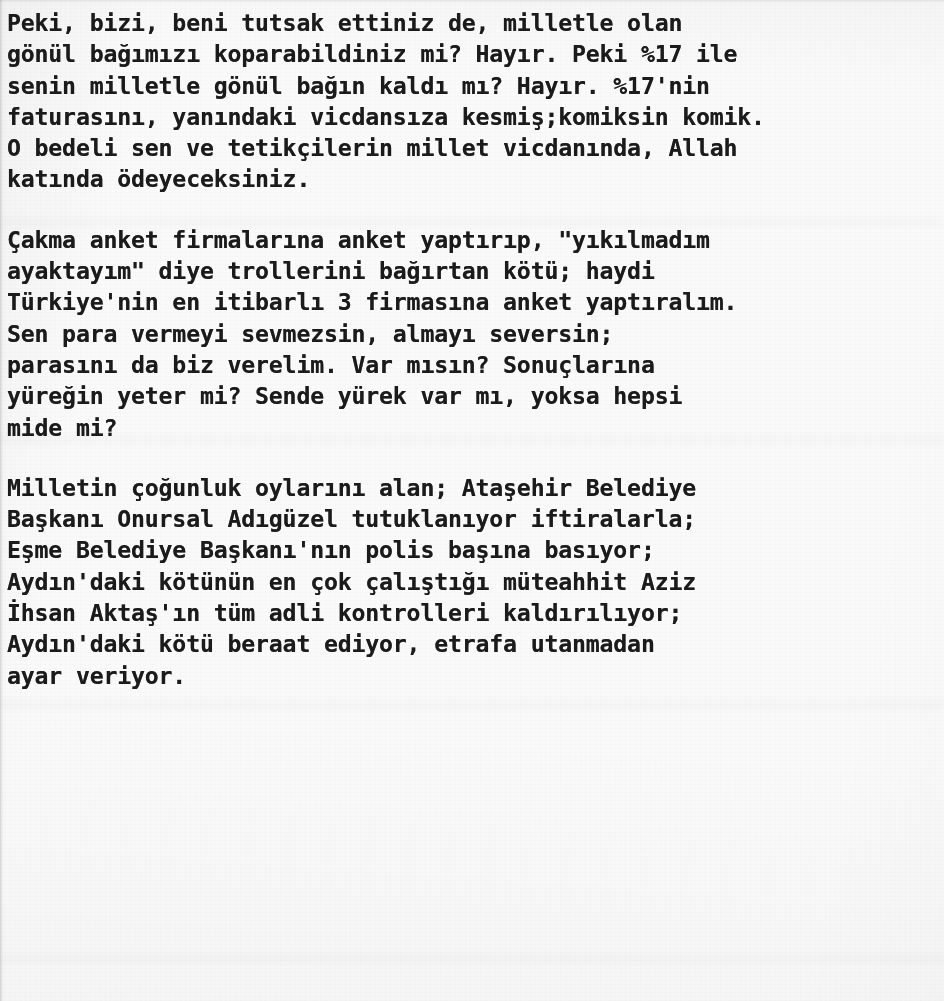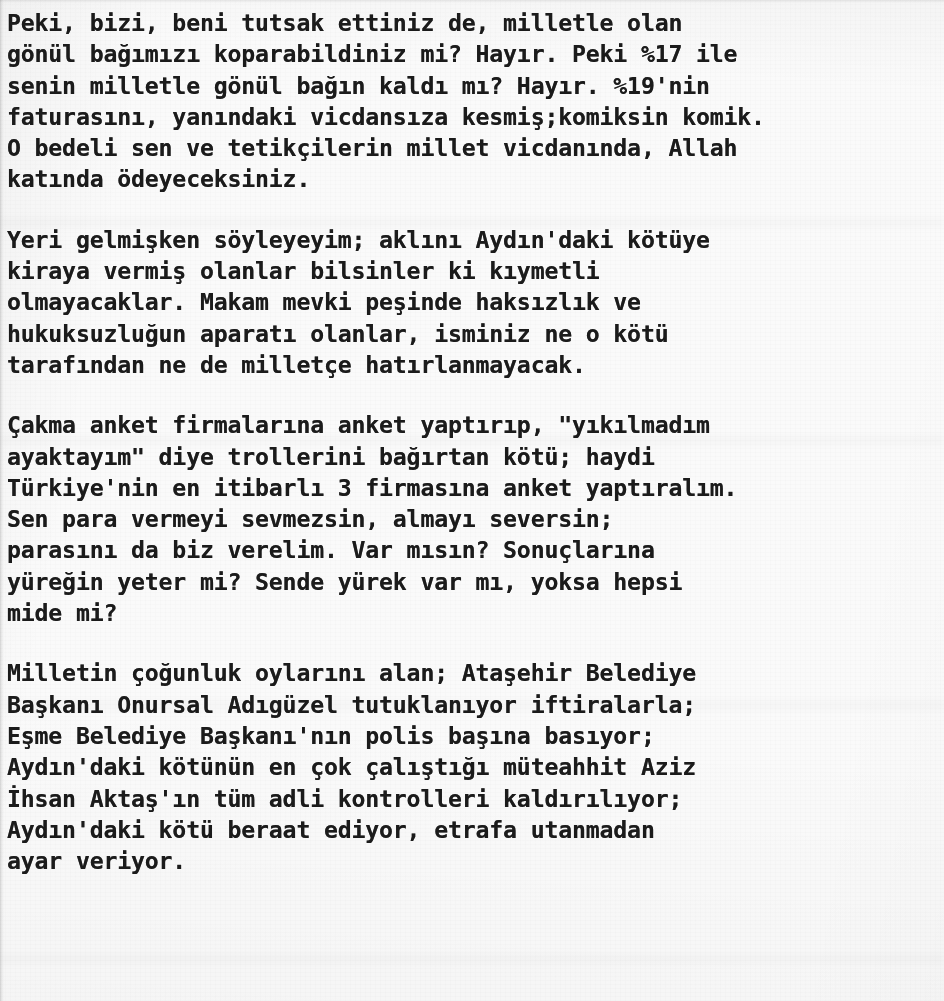--- a/index.html
+++ b/index.html
@@ -93,29 +93,24 @@
   <div class="scan-edge-left"></div>
 
   <div class="smudge a"></div>
   <div class="smudge b"></div>
   <div class="smudge c"></div>
   <div class="smudge d"></div>
 
   <div class="doc-body">
     <p class="para">Peki, bizi, beni tutsak ettiniz de, milletle olan
 gönül bağımızı koparabildiniz mi? Hayır. Peki %17 ile
-senin milletle gönül bağın kaldı mı? Hayır. %19'nin
+senin milletle gönül bağın kaldı mı? Hayır. %17'nin
 faturasını, yanındaki vicdansıza kesmiş;komiksin komik.
 O bedeli sen ve tetikçilerin millet vicdanında, Allah
 katında ödeyeceksiniz.</p>
-    <p class="para">Yeri gelmişken söyleyeyim; aklını Aydın'daki kötüye
-kiraya vermiş olanlar bilsinler ki kıymetli
-olmayacaklar. Makam mevki peşinde haksızlık ve
-hukuksuzluğun aparatı olanlar, isminiz ne o kötü
-tarafından ne de milletçe hatırlanmayacak.</p>
     <p class="para">Çakma anket firmalarına anket yaptırıp, "yıkılmadım
 ayaktayım" diye trollerini bağırtan kötü; haydi
 Türkiye'nin en itibarlı 3 firmasına anket yaptıralım.
 Sen para vermeyi sevmezsin, almayı seversin;
 parasını da biz verelim. Var mısın? Sonuçlarına
 yüreğin yeter mi? Sende yürek var mı, yoksa hepsi
 mide mi?</p>
     <p class="para">Milletin çoğunluk oylarını alan; Ataşehir Belediye
 Başkanı Onursal Adıgüzel tutuklanıyor iftiralarla;
 Eşme Belediye Başkanı'nın polis başına basıyor;

